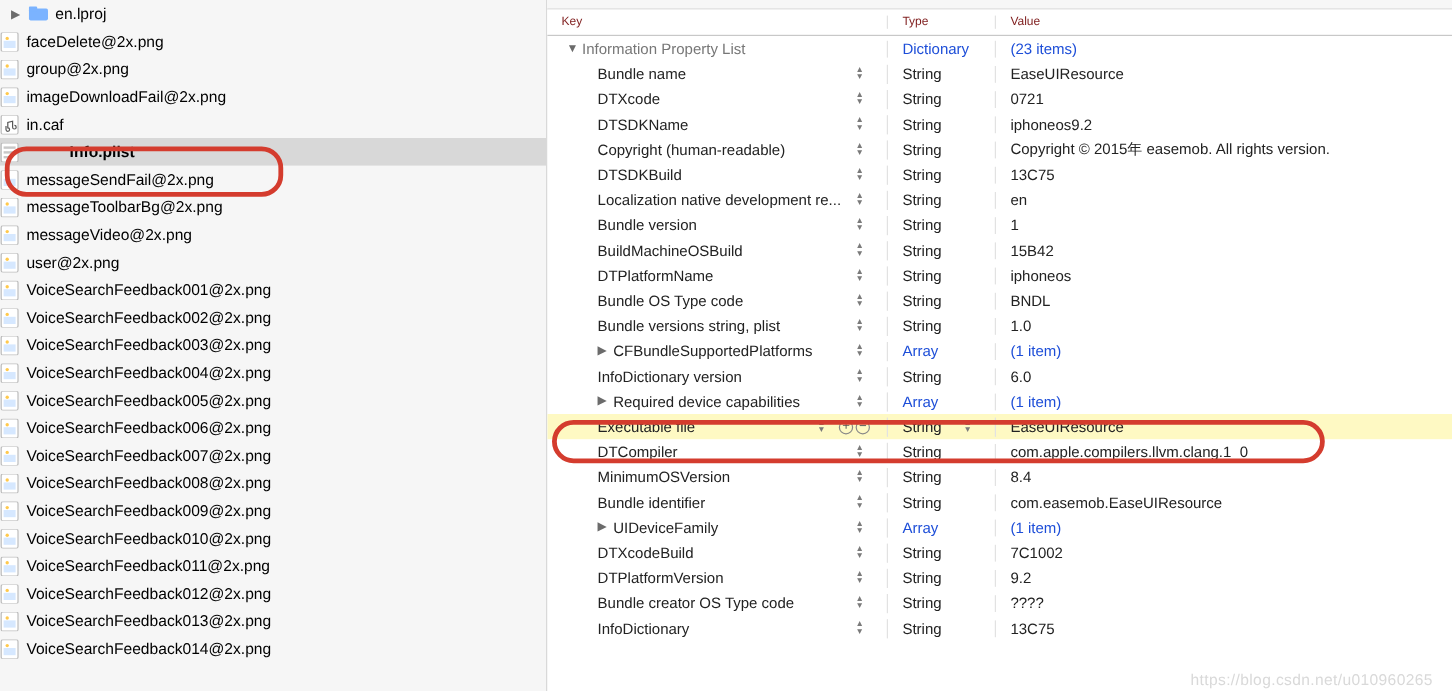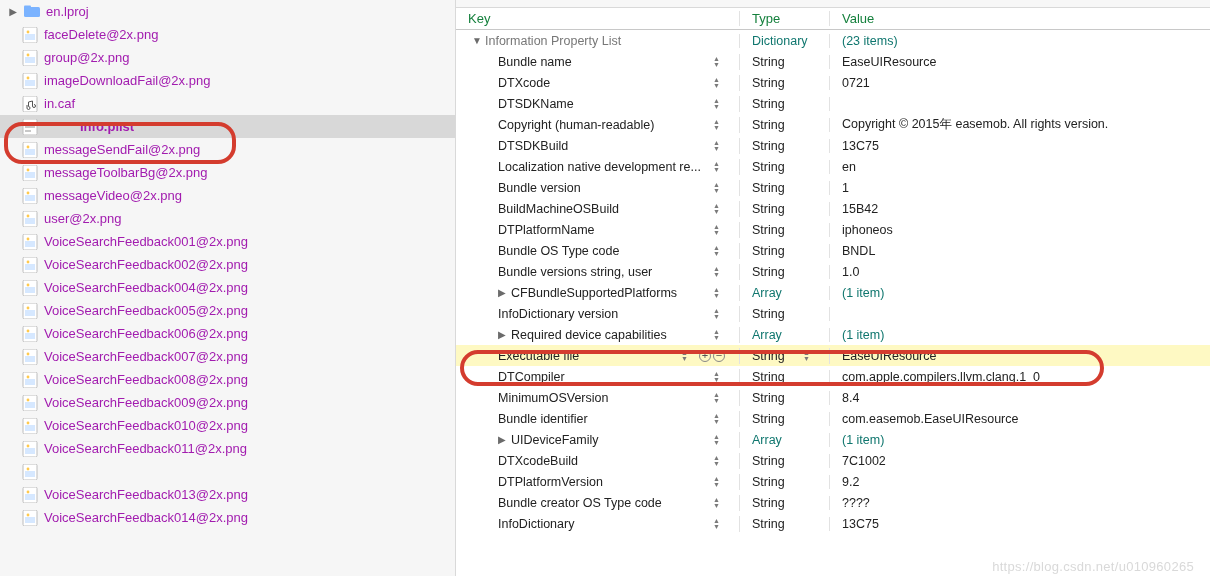--- a/index.html
+++ b/index.html
@@ -22,42 +22,41 @@
     background: #f6f6f6;
     border-right: 1px solid #d9d9d9;
     overflow: hidden;
     position: relative;
   }
   .file-list { list-style: none; }
   .file-row {
     display: flex;
     align-items: center;
     height: 23px;
-    padding-left: 22px;
     gap: 6px;
     white-space: nowrap;
   }
   .file-row.folder { padding-left: 8px; }
   .file-row.selected-strong {
     background: #d8d8d8;
     font-weight: 600;
     gap: 42px;
   }
   .disclosure {
     width: 10px; height: 10px;
     display: inline-flex; align-items: center; justify-content: center;
     color: #6b6b6b;
     font-size: 10px;
   }
   .file-icon {
     width: 16px; height: 16px;
     display: inline-flex; align-items: center; justify-content: center;
     flex: 0 0 16px;
   }
-  .file-name { font-size: 13px; color: #a21caf; }
+  .file-name { font-size: 13px; color: #000000; }
   .highlight-left {
     position: absolute;
     border: 4px solid #d43c2e;
     border-radius: 18px;
     pointer-events: none;
   }
   
   svg { display: block; }
 
   
@@ -73,22 +72,22 @@
     height: 8px;
     border-bottom: 1px solid #d9d9d9;
     background: #f7f7f7;
   }
   .col-header {
     height: 22px;
     display: flex;
     align-items: center;
     border-bottom: 1px solid #c8c8c8;
     background: #fff;
-    color: #15803d;
-    font-size: 13px;
+    color: #7f1d1d;
+    font-size: 10px;
   }
   .col-header > div, .plist-row > div {
     padding: 0 12px;
     display: flex;
     align-items: center;
   }
   .col-key   { width: 284px; border-right: 1px solid #e2e2e2; }
   .col-type  { width: 90px;  border-right: 1px solid #e2e2e2; }
   .col-val   { flex: 1; }
   .plist-body { flex: 1; overflow: hidden; }
@@ -109,21 +108,21 @@
     width: 100%;
   }
   .key-indent-0 { padding-left: 4px; }
   .key-indent-1 { padding-left: 30px; }
   .tri {
     width: 9px; height: 9px;
     color: #6b6b6b;
     font-size: 10px;
     line-height: 9px;
   }
-  .muted { color: #0f766e; }
+  .muted { color: #1d4ed8; }
   .stepper {
     width: 10px; height: 16px;
     margin-left: auto; margin-right: 4px;
     display: flex; flex-direction: column; justify-content: center;
     color: #7a7a7a;
     font-size: 7px; line-height: 6px;
   }
   .stepper .up::before { content: "▲"; }
   .stepper .dn::before { content: "▼"; }
   .type-stepper { margin-left: auto; }
@@ -255,20 +254,28 @@
             </svg>
           </span>
           <span class="file-name">VoiceSearchFeedback002@2x.png</span>
         </li>
         <li class="file-row">
           <span class="file-icon">
             <svg width="16" height="16">
               <use href="#ic-png"></use>
             </svg>
           </span>
+          <span class="file-name">VoiceSearchFeedback003@2x.png</span>
+        </li>
+        <li class="file-row">
+          <span class="file-icon">
+            <svg width="16" height="16">
+              <use href="#ic-png"></use>
+            </svg>
+          </span>
           <span class="file-name">VoiceSearchFeedback004@2x.png</span>
         </li>
         <li class="file-row">
           <span class="file-icon">
             <svg width="16" height="16">
               <use href="#ic-png"></use>
             </svg>
           </span>
           <span class="file-name">VoiceSearchFeedback005@2x.png</span>
         </li>
@@ -319,20 +326,21 @@
             </svg>
           </span>
           <span class="file-name">VoiceSearchFeedback011@2x.png</span>
         </li>
         <li class="file-row">
           <span class="file-icon">
             <svg width="16" height="16">
               <use href="#ic-png"></use>
             </svg>
           </span>
+          <span class="file-name">VoiceSearchFeedback012@2x.png</span>
         </li>
         <li class="file-row">
           <span class="file-icon">
             <svg width="16" height="16">
               <use href="#ic-png"></use>
             </svg>
           </span>
           <span class="file-name">VoiceSearchFeedback013@2x.png</span>
         </li>
         <li class="file-row">
@@ -401,20 +409,21 @@
               <span>DTSDKName</span>
               <span class="stepper">
                 <span class="up"></span>
                 <span class="dn"></span>
               </span>
             </div>
           </div>
           <div class="col-type">
             <span>String</span>
           </div>
+          <div class="col-val">iphoneos9.2</div>
         </div>
         <div class="plist-row">
           <div class="col-key">
             <div class="key-cell key-indent-1">
               <span>Copyright (human-readable)</span>
               <span class="stepper">
                 <span class="up"></span>
                 <span class="dn"></span>
               </span>
             </div>
@@ -510,21 +519,21 @@
             </div>
           </div>
           <div class="col-type">
             <span>String</span>
           </div>
           <div class="col-val">BNDL</div>
         </div>
         <div class="plist-row">
           <div class="col-key">
             <div class="key-cell key-indent-1">
-              <span>Bundle versions string, user</span>
+              <span>Bundle versions string, plist</span>
               <span class="stepper">
                 <span class="up"></span>
                 <span class="dn"></span>
               </span>
             </div>
           </div>
           <div class="col-type">
             <span>String</span>
           </div>
           <div class="col-val">1.0</div>
@@ -551,20 +560,21 @@
               <span>InfoDictionary version</span>
               <span class="stepper">
                 <span class="up"></span>
                 <span class="dn"></span>
               </span>
             </div>
           </div>
           <div class="col-type">
             <span>String</span>
           </div>
+          <div class="col-val">6.0</div>
         </div>
         <div class="plist-row">
           <div class="col-key">
             <div class="key-cell key-indent-1">
               <span class="tri">▶</span>
               <span>Required device capabilities</span>
               <span class="stepper">
                 <span class="up"></span>
                 <span class="dn"></span>
               </span>

